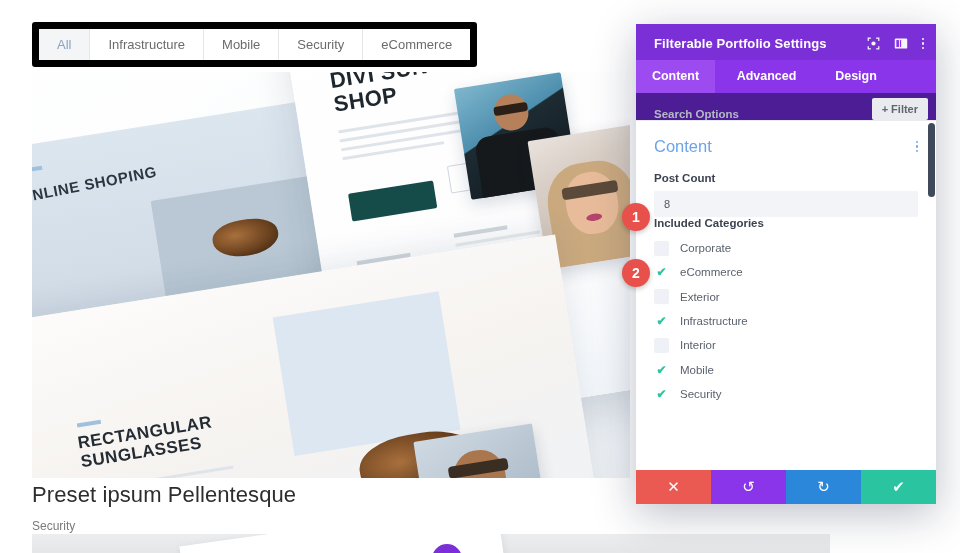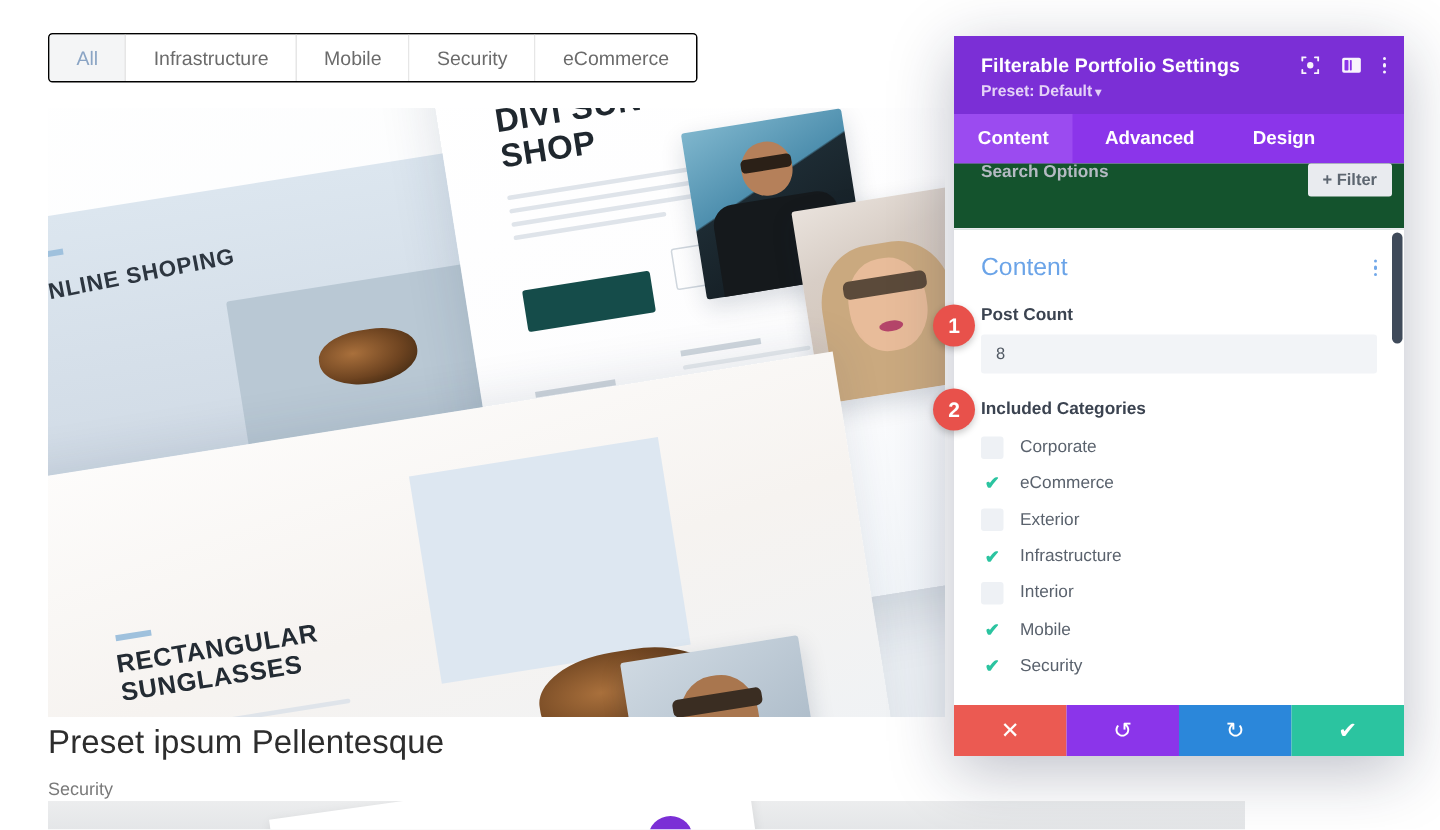--- a/index.html
+++ b/index.html
@@ -9,21 +9,21 @@
     background: #ffffff;
     position: relative;
   }
 
   
   #page-root { position: absolute; inset: 0; background: #fff; }
 
   .filter-tabs {
     position: absolute; left: 32px; top: 22px;
     display: flex;
-    border: 1px solid #000000;
+    border: 7px solid #000000;
     border-radius: 3px;
     overflow: hidden;
     background: #fff;
   }
   .filter-tab {
     padding: 8px 18px;
     font-size: 13px;
     color: #6b6b6b;
     border-right: 1px solid #e6e6e6;
     background: #fff;
@@ -202,23 +202,23 @@
   .tab {
     padding: 9px 0 10px 0;
     font-size: 12.5px; font-weight: 700; color: #fff;
     text-align: center; cursor: pointer;
   }
   .tab.t-content { width: 79px; background: #9b4bf0; }
   .tab.t-design { width: 76px; }
   .tab.t-advanced { width: 103px; }
 
   .searchrow {
-    display: flex; align-items: flex-start; justify-content: space-between;
-    background: #14532d; border-bottom: 1px solid #eaecf0;
-    padding: 0 8px 0 18px; height: 44px; flex: none;
+    display: flex; align-items: flex-end; justify-content: space-between;
+    background: #4c1d95; border-bottom: 1px solid #eaecf0;
+    padding: 0 8px 0 18px; height: 28px; flex: none;
   }
   .search-input {
     border: none; background: transparent; outline: none;
     font-family: "Liberation Sans", sans-serif;
     font-size: 11.5px; color: #9aa1ab; font-weight: 700;
     width: 180px;
   }
   .search-input::placeholder { color: #b4bac2; font-weight: 700; }
   .filter-btn {
     background: #e9ebef; color: #5d6670;
@@ -244,21 +244,21 @@
     font-size: 11.5px; font-weight: 700; color: #3b4350;
     margin-bottom: 7px;
   }
   .text-input {
     width: 100%; height: 26px;
     background: #f2f4f7; border: none; outline: none;
     font-family: "Liberation Sans", sans-serif;
     font-size: 11px; color: #515963;
     padding: 0 10px; border-radius: 2px;
   }
-  .field-block { margin-bottom: 18px; }
+  .field-block { }
 
   .checkbox-list { margin-top: 2px; }
   .check-row {
     display: flex; align-items: center;
     height: 24.3px; cursor: pointer;
   }
   .cbox {
     width: 15px; height: 15px; border-radius: 2px;
     background: #eef1f5; flex: none;
     display: flex; align-items: center; justify-content: center;
@@ -401,23 +401,20 @@
   <div class="next-strip">
     <div class="sheet"></div>
     <div class="circ"></div>
   </div>
 </div>
 
 <div class="modal">
 
   <div class="modal-header">
     <div class="modal-title">Filterable Portfolio Settings</div>
-    <div class="modal-preset">
-      <span>Preset: Default</span><span class="caret">▾</span>
-    </div>
     <div class="header-icons">
       <span class="hicon">
         <svg width="13" height="13" viewBox="0 0 16 16" fill="none" aria-hidden="true">
           <circle cx="8" cy="8" r="2.6" fill="#fff"></circle>
           <path d="M1.5 4.2V1.5h2.7M14.5 4.2V1.5h-2.7M1.5 11.8v2.7h2.7M14.5 11.8v2.7h-2.7" stroke="#fff" stroke-width="1.5" stroke-linecap="round" fill="none"></path>
         </svg>
       </span>
       <span class="hicon">
         <svg width="14" height="13" viewBox="0 0 18 16" aria-hidden="true">
           <rect x="1" y="1.5" width="16" height="13" rx="1.5" fill="#fff"></rect>

